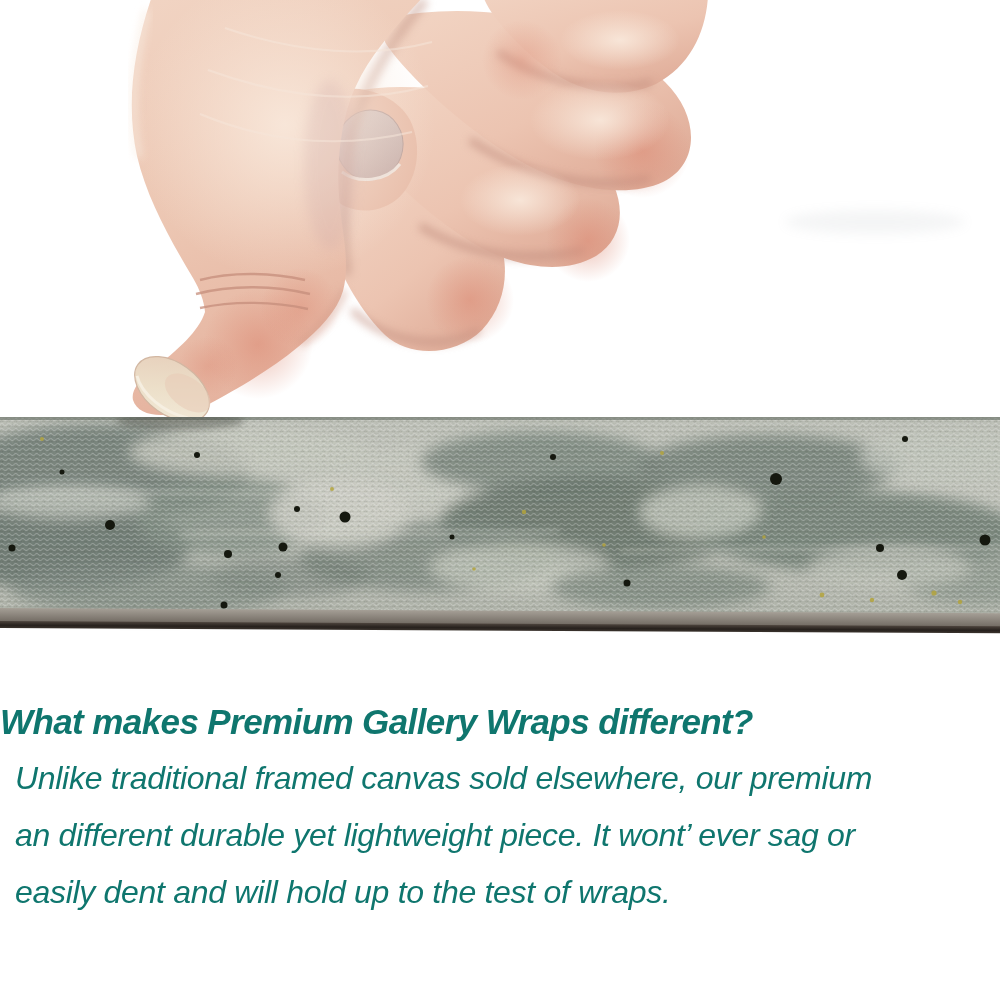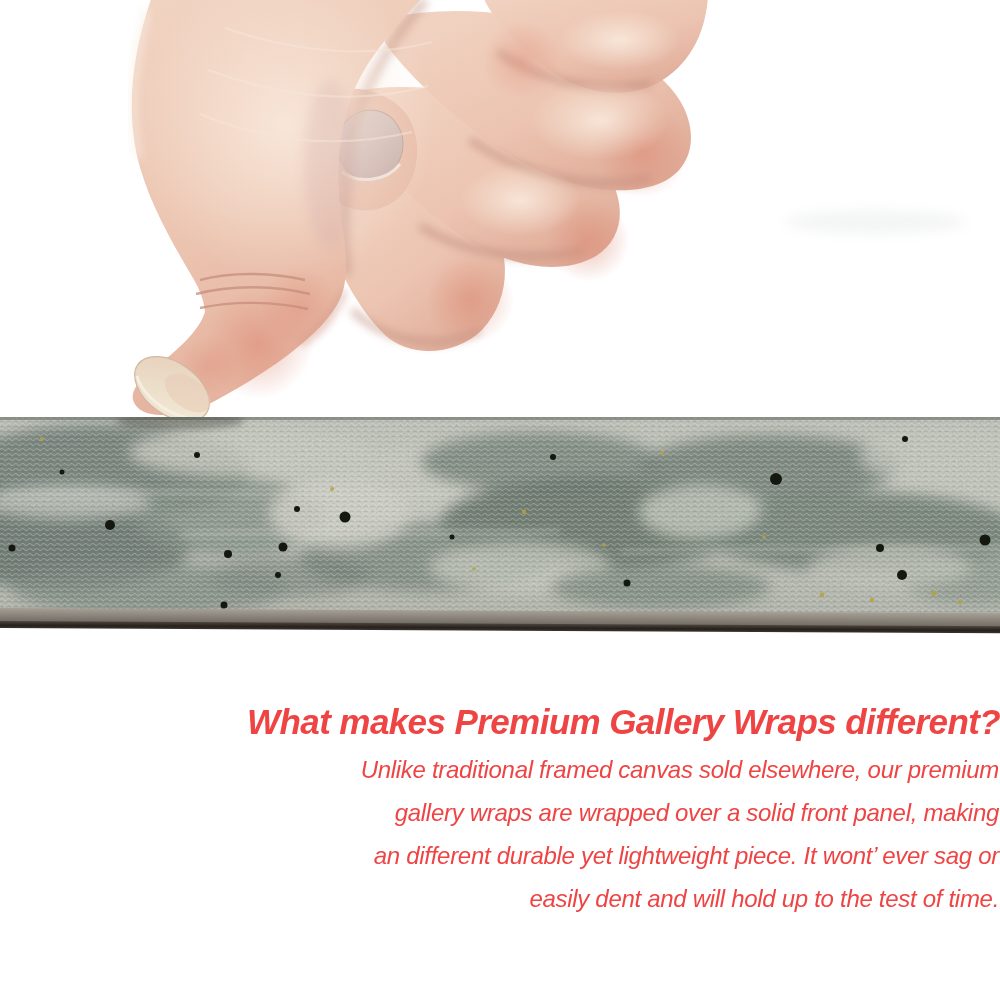--- a/index.html
+++ b/index.html
@@ -7,29 +7,29 @@
   body {
     width: 1000px; height: 1000px;
     background: #ffffff;
     font-family: "Liberation Sans", sans-serif;
   }
   .stage { position: relative; width: 1000px; height: 1000px; overflow: hidden; background: #fff; }
   .hand-wrap  { position: absolute; top: 0;     left: 0; width: 1000px; height: 418px; }
   .strip-wrap { position: absolute; top: 417px; left: 0; width: 1000px; height: 222px; }
   .copy {
     position: absolute; top: 702px; left: 0; width: 1000px;
-    text-align: right; font-style: italic; color: #ef4444;
+    text-align: left; font-style: italic; color: #0f766e;
   }
   .copy h1 {
     margin: 0 0 7px 0;
     font-size: 35px; line-height: 40px; font-weight: 600; letter-spacing: -0.6px;
   }
   .copy p {
-    margin: 1px;
-    font-size: 24px; line-height: 42px; font-weight: 400; letter-spacing: -0.3px;
+    margin: 15px;
+    font-size: 32px; line-height: 42px; font-weight: 400; letter-spacing: -0.3px;
   }
   svg { display: block; }
 </style>
 </head>
 <body>
 
 <div class="stage">
 
   <div class="hand-wrap">
     <svg width="1000" height="418" viewBox="0 0 1000 418">
@@ -237,18 +237,17 @@
       <g transform="rotate(0.3 0 198)">
         <rect x="-6" y="191" width="1012" height="14" fill="url(#gSide)"></rect>
         <rect x="-6" y="204" width="1012" height="7" rx="3" fill="url(#gDarkEdge)"></rect>
       </g>
     </svg>
   </div>
 
   <main class="copy">
     <h1>What makes Premium Gallery Wraps different?</h1>
     <p>Unlike traditional framed canvas sold elsewhere, our premium</p>
-    <p>gallery wraps are wrapped over a solid front panel, making</p>
     <p>an different durable yet lightweight piece. It wont’ ever sag or</p>
-    <p>easily dent and will hold up to the test of time.</p>
+    <p>easily dent and will hold up to the test of wraps.</p>
   </main>
 
 </div>
 
 </body></html>

